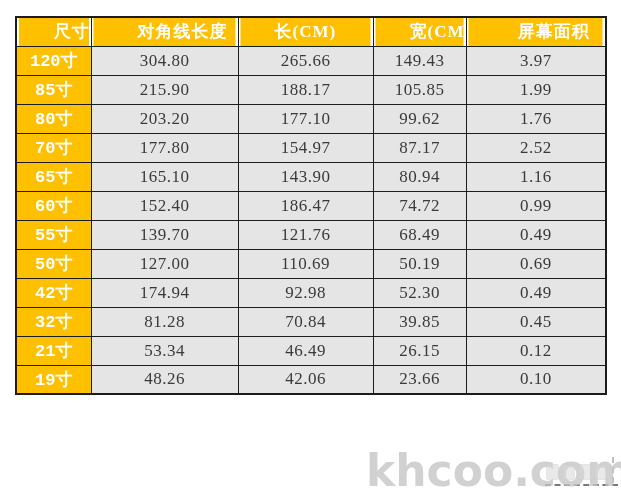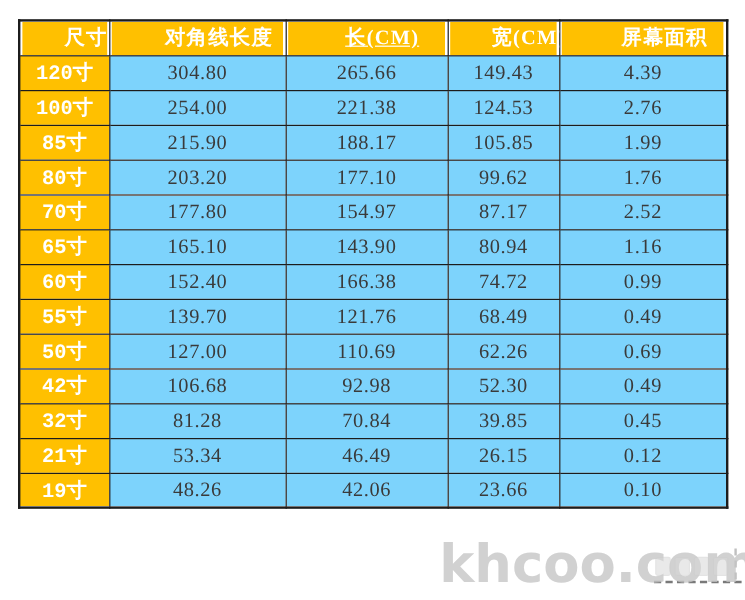--- a/index.html
+++ b/index.html
@@ -43,35 +43,34 @@
       #ffffff 0px,#ffffff 2px,
       var(--header-bg) 2px,var(--header-bg) calc(100% - 2px),
       #ffffff calc(100% - 2px),#ffffff 100%);
     color:var(--header-text);
     font-weight:bold;
     font-size:17px;
     letter-spacing:1px;
     padding-left:36px;
   }
   .size-table thead th.align-right{
-    text-align:center;
+    text-align:left;
     padding-right:10px;
-    text-decoration:underline;
   }
   
   .size-table tbody th{
     background:var(--header-bg);
     color:var(--header-text);
     font-weight:bold;
     letter-spacing:0;
     font-family:Liberation Mono, monospace;
   }
   
   .size-table tbody td{
-    background:#7dd3fc;
+    background:#e5e5e5;
     color:var(--cell-text);
     font-weight:normal;
   }
 
   
   .watermark{
     position:absolute;
     left:366px;top:449px;
     font-family:"DejaVu Sans","Liberation Sans",sans-serif;
     font-weight:700;
@@ -133,28 +132,21 @@
         <th>宽(CM)</th>
         <th>屏幕面积</th>
       </tr>
     </thead>
     <tbody>
         <tr>
           <th>120寸</th>
           <td>304.80</td>
           <td>265.66</td>
           <td>149.43</td>
-          <td>4.39</td>
-        </tr>
-        <tr>
-          <th>100寸</th>
-          <td>254.00</td>
-          <td>221.38</td>
-          <td>124.53</td>
-          <td>2.76</td>
+          <td>3.97</td>
         </tr>
         <tr>
           <th>85寸</th>
           <td>215.90</td>
           <td>188.17</td>
           <td>105.85</td>
           <td>1.99</td>
         </tr>
         <tr>
           <th>80寸</th>
@@ -173,41 +165,41 @@
         <tr>
           <th>65寸</th>
           <td>165.10</td>
           <td>143.90</td>
           <td>80.94</td>
           <td>1.16</td>
         </tr>
         <tr>
           <th>60寸</th>
           <td>152.40</td>
-          <td>166.38</td>
+          <td>186.47</td>
           <td>74.72</td>
           <td>0.99</td>
         </tr>
         <tr>
           <th>55寸</th>
           <td>139.70</td>
           <td>121.76</td>
           <td>68.49</td>
           <td>0.49</td>
         </tr>
         <tr>
           <th>50寸</th>
           <td>127.00</td>
           <td>110.69</td>
-          <td>62.26</td>
+          <td>50.19</td>
           <td>0.69</td>
         </tr>
         <tr>
           <th>42寸</th>
-          <td>106.68</td>
+          <td>174.94</td>
           <td>92.98</td>
           <td>52.30</td>
           <td>0.49</td>
         </tr>
         <tr>
           <th>32寸</th>
           <td>81.28</td>
           <td>70.84</td>
           <td>39.85</td>
           <td>0.45</td>

